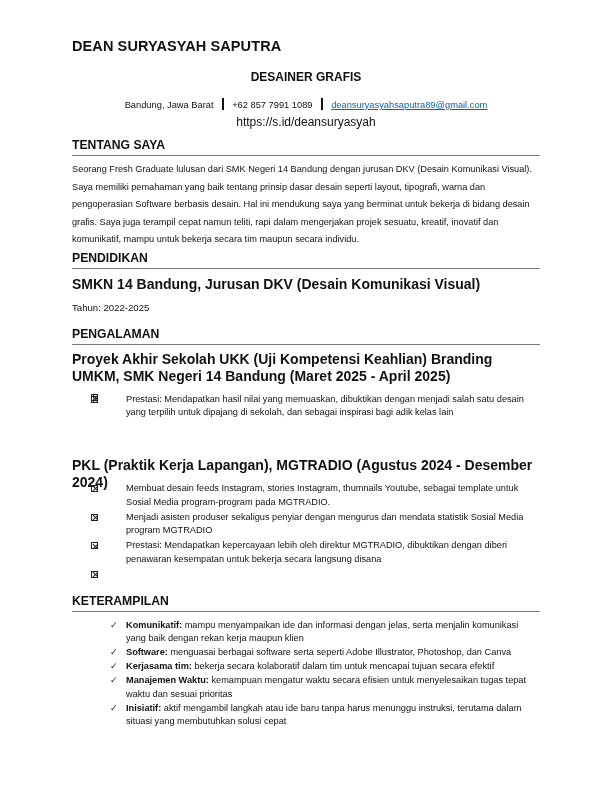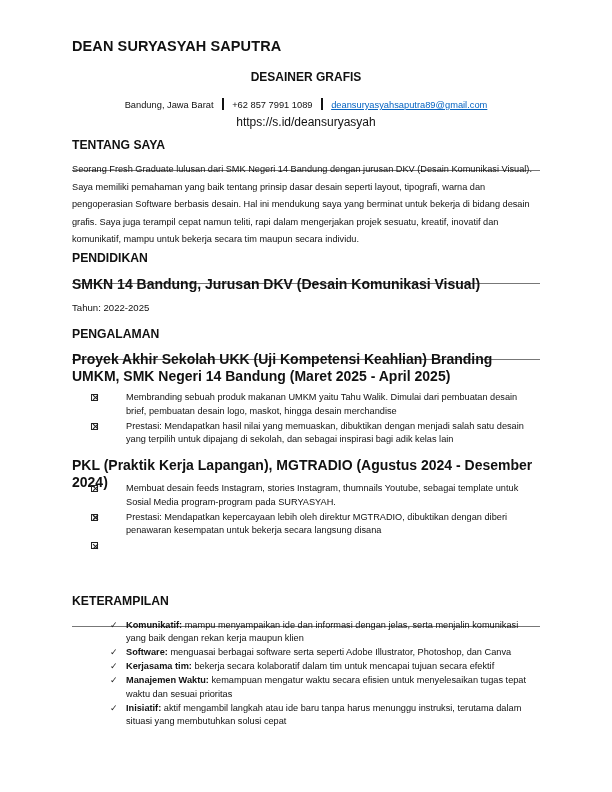--- a/index.html
+++ b/index.html
@@ -8,21 +8,21 @@
   .page { position:absolute; left:72px; top:0; width:468px; }
   .name { position:absolute; top:38px; left:0; width:468px; 
           font-weight:bold; font-size:14.5px; letter-spacing:0.1px; }
   .role { position:absolute; top:70px; left:0; width:468px; text-align:center;
           font-weight:bold; font-size:12px; }
   .contact { position:absolute; top:98px; left:0; width:468px; text-align:center; font-size:9.3px; }
   .contact .sep { display:inline-block; width:1.4px; height:12px; background:#111; vertical-align:-2px; margin:0 6px; }
   .contact a { color:#0563c1; text-decoration:underline; }
   .website { position:absolute; top:115px; left:0; width:468px; text-align:center; font-size:12px; }
   .sec-title { position:absolute; left:0; width:468px; font-weight:bold; font-size:12.2px;
-               padding-bottom:18px; border-bottom:1.6px solid #777; }
+               padding-bottom:3px; border-bottom:1.6px solid #777; }
   .para { position:absolute; left:0; width:468px; font-size:9.2px; line-height:17.6px; }
   .sub { position:absolute; left:0; width:468px; font-size:14px; font-weight:bold; line-height:17px; }
   .plain { position:absolute; left:0; font-size:9.6px; }
   ul.xl { position:absolute; left:0; width:468px; margin:0; padding:0; list-style:none; font-size:9.2px; line-height:13.6px; }
   ul.xl li { position:relative; padding-left:54px; margin-bottom:1.5px; }
   .xbox { position:absolute; left:19px; top:3px; width:7px; height:7px; border:1px solid #222; box-sizing:border-box; }
   .xbox::before, .xbox::after { content:""; position:absolute; left:-0.5px; top:2.2px; width:7px; height:1px; background:#222; }
   .xbox::before { transform:rotate(45deg); }
   .xbox::after { transform:rotate(-45deg); }
   ul.ck { position:absolute; left:0; width:468px; margin:0; padding:0; list-style:none; font-size:9.2px; line-height:13.4px; }
@@ -48,28 +48,28 @@
   <div class="sec-title" style="top:138px">TENTANG SAYA</div>
   <div class="para" style="top:161px">Seorang Fresh Graduate lulusan dari SMK Negeri 14 Bandung dengan jurusan DKV (Desain Komunikasi Visual). Saya memiliki pemahaman yang baik tentang prinsip dasar desain seperti layout, tipografi, warna dan pengoperasian Software berbasis desain. Hal ini mendukung saya yang berminat untuk bekerja di bidang desain grafis. Saya juga terampil cepat namun teliti, rapi dalam mengerjakan projek sesuatu, kreatif, inovatif dan komunikatif, mampu untuk bekerja secara tim maupun secara individu.</div>
 
   <div class="sec-title" style="top:251px">PENDIDIKAN</div>
   <div class="sub" style="top:276px">SMKN 14 Bandung, Jurusan DKV (Desain Komunikasi Visual)</div>
   <div class="plain" style="top:302px">Tahun: 2022-2025</div>
 
   <div class="sec-title" style="top:327px">PENGALAMAN</div>
   <div class="sub" style="top:351px">Proyek Akhir Sekolah UKK (Uji Kompetensi Keahlian) Branding UMKM, SMK Negeri 14 Bandung (Maret 2025 - April 2025)</div>
   <ul class="xl" style="top:391px">
-    <li><span class="xbox"></span><span>Membranding sebuah produk makanan UMKM yaitu Tahu Walik. Dimulai dari pembuatan desain brief, pembuatan desain logo, maskot, hingga desain merchandise</span></li>
+    <li><span class="xbox"></span></li>
     <li><span class="xbox"></span><span>Prestasi: Mendapatkan hasil nilai yang memuaskan, dibuktikan dengan menjadi salah satu desain yang terpilih untuk dipajang di sekolah, dan sebagai inspirasi bagi adik kelas lain</span></li>
   </ul>
 
   <div class="sub" style="top:457px">PKL (Praktik Kerja Lapangan), MGTRADIO (Agustus 2024 - Desember 2024)</div>
   <ul class="xl" style="top:482px">
-    <li><span class="xbox"></span><span>Membuat desain feeds Instagram, stories Instagram, thumnails Youtube, sebagai template untuk Sosial Media program-program pada SURYASYAH.</span></li>
-    <li><span class="xbox"></span></li>
+    <li><span class="xbox"></span><span>Membuat desain feeds Instagram, stories Instagram, thumnails Youtube, sebagai template untuk Sosial Media program-program pada MGTRADIO.</span></li>
+    <li><span class="xbox"></span><span>Menjadi asisten produser sekaligus penyiar dengan mengurus dan mendata statistik Sosial Media program MGTRADIO</span></li>
     <li><span class="xbox"></span><span>Prestasi: Mendapatkan kepercayaan lebih oleh direktur MGTRADIO, dibuktikan dengan diberi penawaran kesempatan untuk bekerja secara langsung disana</span></li>
     <li><span class="xbox"></span></li>
   </ul>
 
   <div class="sec-title" style="top:594px">KETERAMPILAN</div>
   <ul class="ck" style="top:619px">
     <li><span class="check">✓</span><span class="bold">Komunikatif:</span><span> mampu menyampaikan ide dan informasi dengan jelas, serta menjalin komunikasi yang baik dengan rekan kerja maupun klien</span></li>
     <li><span class="check">✓</span><span class="bold">Software:</span><span> menguasai berbagai software serta seperti Adobe Illustrator, Photoshop, dan Canva</span></li>
     <li><span class="check">✓</span><span class="bold">Kerjasama tim:</span><span> bekerja secara kolaboratif dalam tim untuk mencapai tujuan secara efektif</span></li>
     <li><span class="check">✓</span><span class="bold">Manajemen Waktu:</span><span> kemampuan mengatur waktu secara efisien untuk menyelesaikan tugas tepat waktu dan sesuai prioritas</span></li>

